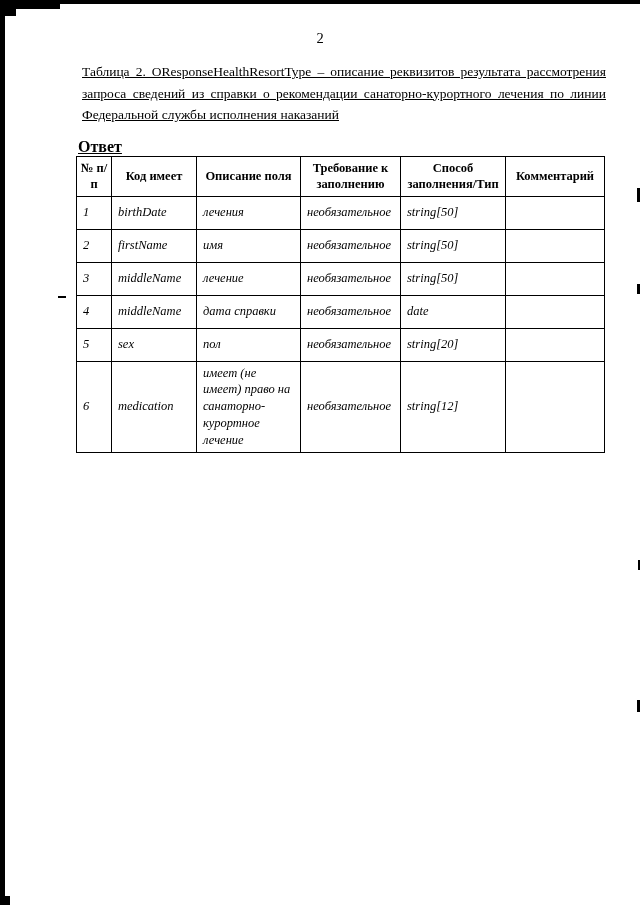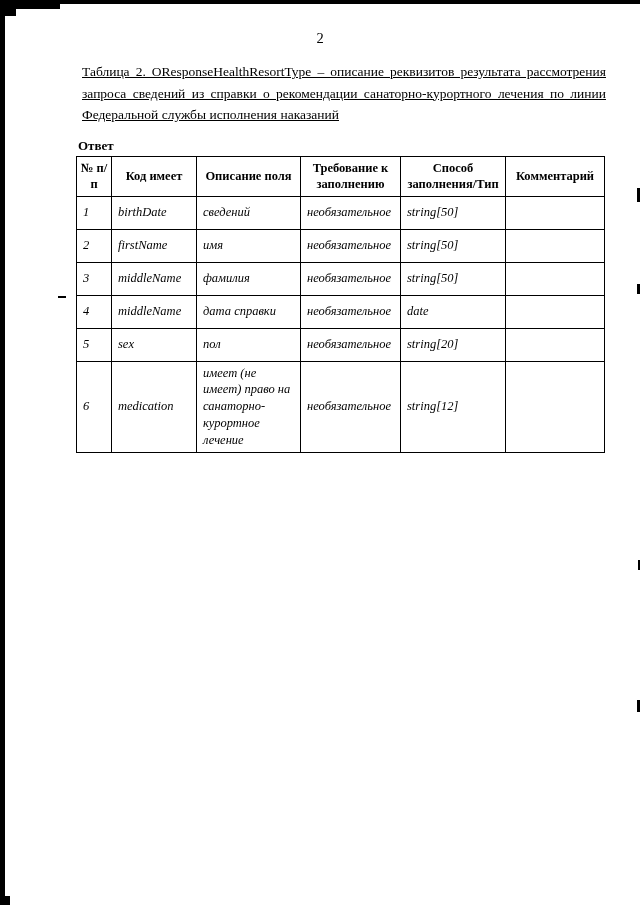--- a/index.html
+++ b/index.html
@@ -22,22 +22,23 @@
     position: absolute;
     top: 61px; left: 82px; width: 524px;
     font-size: 13.5px;
     line-height: 21.5px;
     text-align: justify;
     text-decoration: underline;
   }
   .section-label {
     position: absolute;
     top: 138px; left: 78px;
-    font-size: 13px;
+    font-size: 16px;
     font-weight: bold;
+    text-decoration: underline;
   }
   table.doc-table {
     position: absolute;
     top: 156px; left: 76px;
     border-collapse: collapse;
     table-layout: fixed;
     width: 528px;
   }
   .doc-table th, .doc-table td {
     border: 1px solid #000;
@@ -105,37 +106,37 @@
       <th>Описание поля</th>
       <th>Требование к заполнению</th>
       <th>Способ заполнения/Тип</th>
       <th>Комментарий</th>
     </tr>
   </thead>
   <tbody>
     <tr class="row">
       <td>1</td>
       <td>birthDate</td>
-      <td>сведений</td>
+      <td>лечения</td>
       <td>необязательное</td>
       <td>string[50]</td>
       <td></td>
     </tr>
     <tr class="row">
       <td>2</td>
       <td>firstName</td>
       <td>имя</td>
       <td>необязательное</td>
       <td>string[50]</td>
       <td></td>
     </tr>
     <tr class="row">
       <td>3</td>
       <td>middleName</td>
-      <td>фамилия</td>
+      <td>лечение</td>
       <td>необязательное</td>
       <td>string[50]</td>
       <td></td>
     </tr>
     <tr class="row">
       <td>4</td>
       <td>middleName</td>
       <td>дата справки</td>
       <td>необязательное</td>
       <td>date</td>

